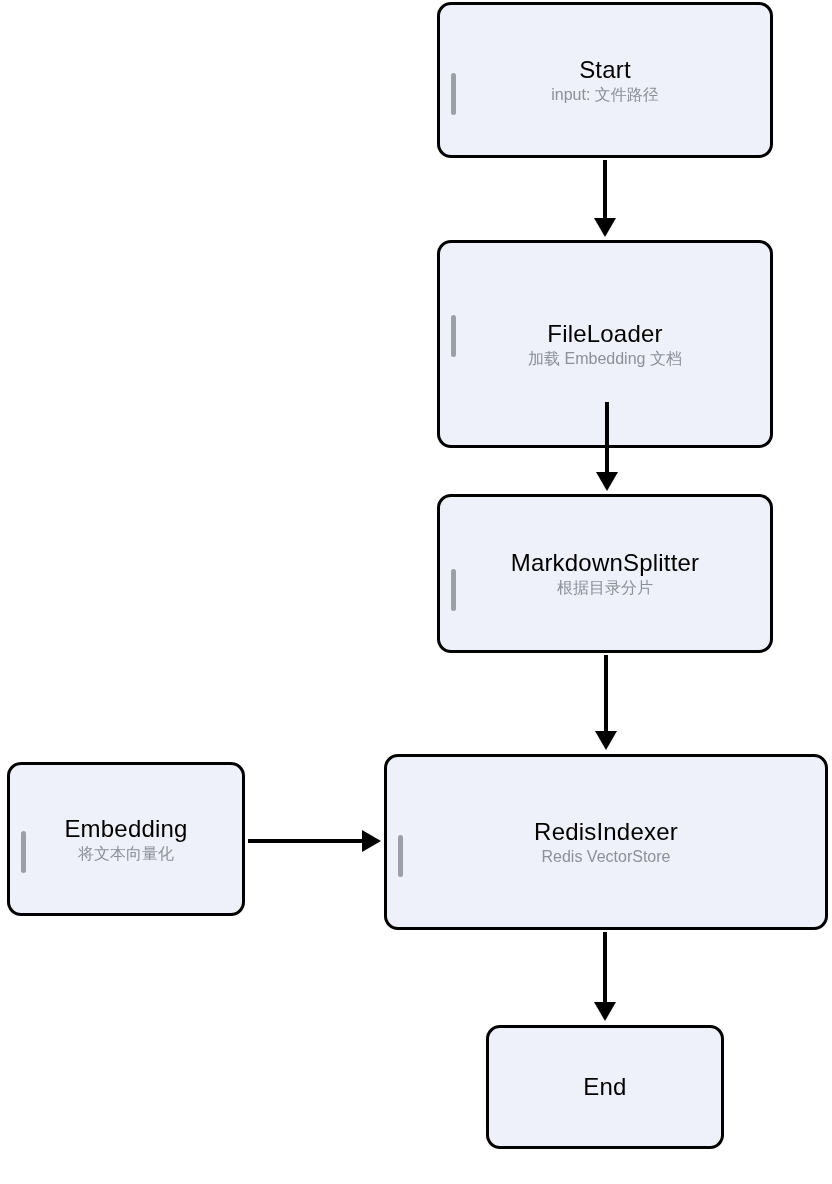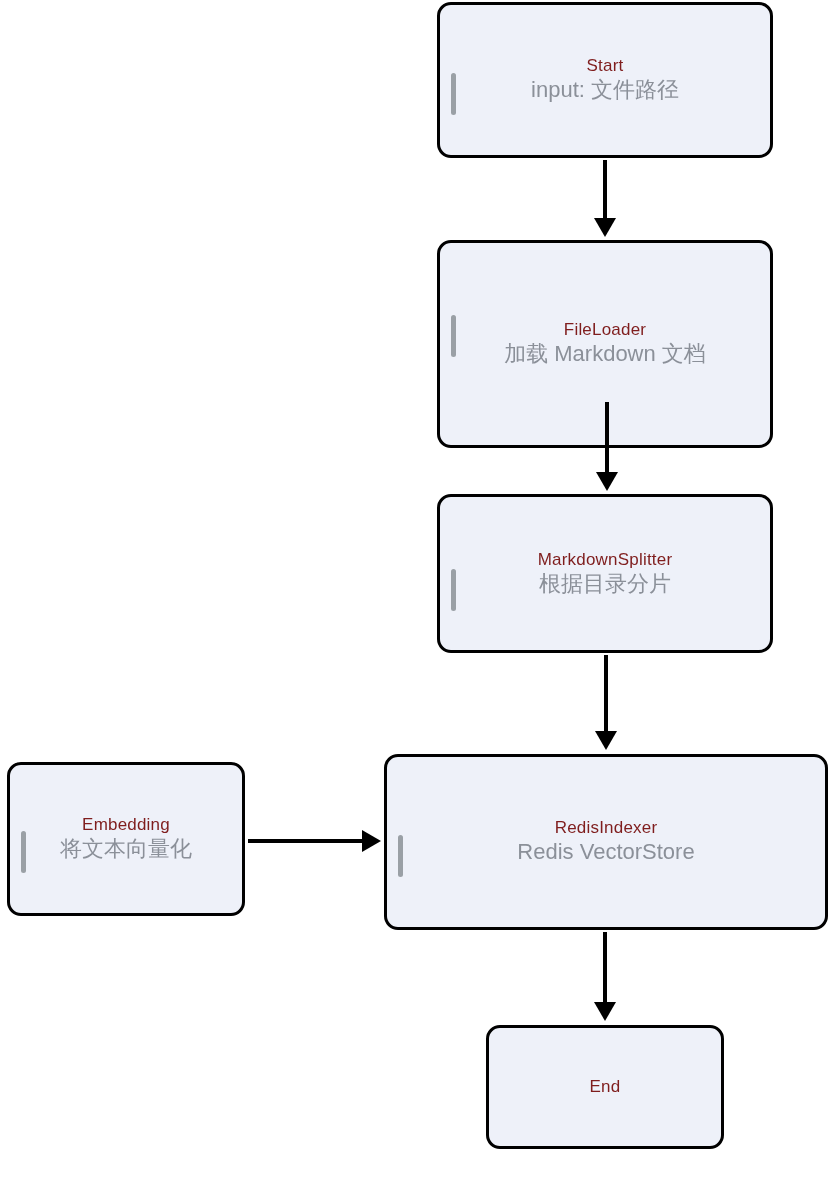--- a/index.html
+++ b/index.html
@@ -22,30 +22,30 @@
     box-sizing: border-box;
     background: #eef1f9;
     border: 3px solid #000000;
     border-radius: 14px;
     display: flex;
     flex-direction: column;
     align-items: center;
     justify-content: center;
   }
   .node-title {
-    color: #7f1d1d;
-    font-size: 17px;
+    color: #000000;
+    font-size: 24px;
     line-height: 1.25;
     letter-spacing: 0.2px;
     text-align: center;
     white-space: nowrap;
   }
   .node-sub {
     color: #8b9099;
-    font-size: 22px;
+    font-size: 16px;
     line-height: 1.3;
     text-align: center;
     white-space: nowrap;
   }
   
   .accent-bar {
     position: absolute;
     left: 11px;
     width: 5px;
     height: 42px;
@@ -138,21 +138,21 @@
 
   <div class="node" id="node-start">
     <span class="accent-bar"></span>
     <div class="node-title">Start</div>
     <div class="node-sub">input: 文件路径</div>
   </div>
 
   <div class="node" id="node-fileloader">
     <span class="accent-bar"></span>
     <div class="node-title">FileLoader</div>
-    <div class="node-sub">加载 Markdown 文档</div>
+    <div class="node-sub">加载 Embedding 文档</div>
   </div>
 
   <div class="node" id="node-splitter">
     <span class="accent-bar"></span>
     <div class="node-title">MarkdownSplitter</div>
     <div class="node-sub">根据目录分片</div>
   </div>
 
   <div class="node" id="node-redisindexer">
     <span class="accent-bar"></span>

